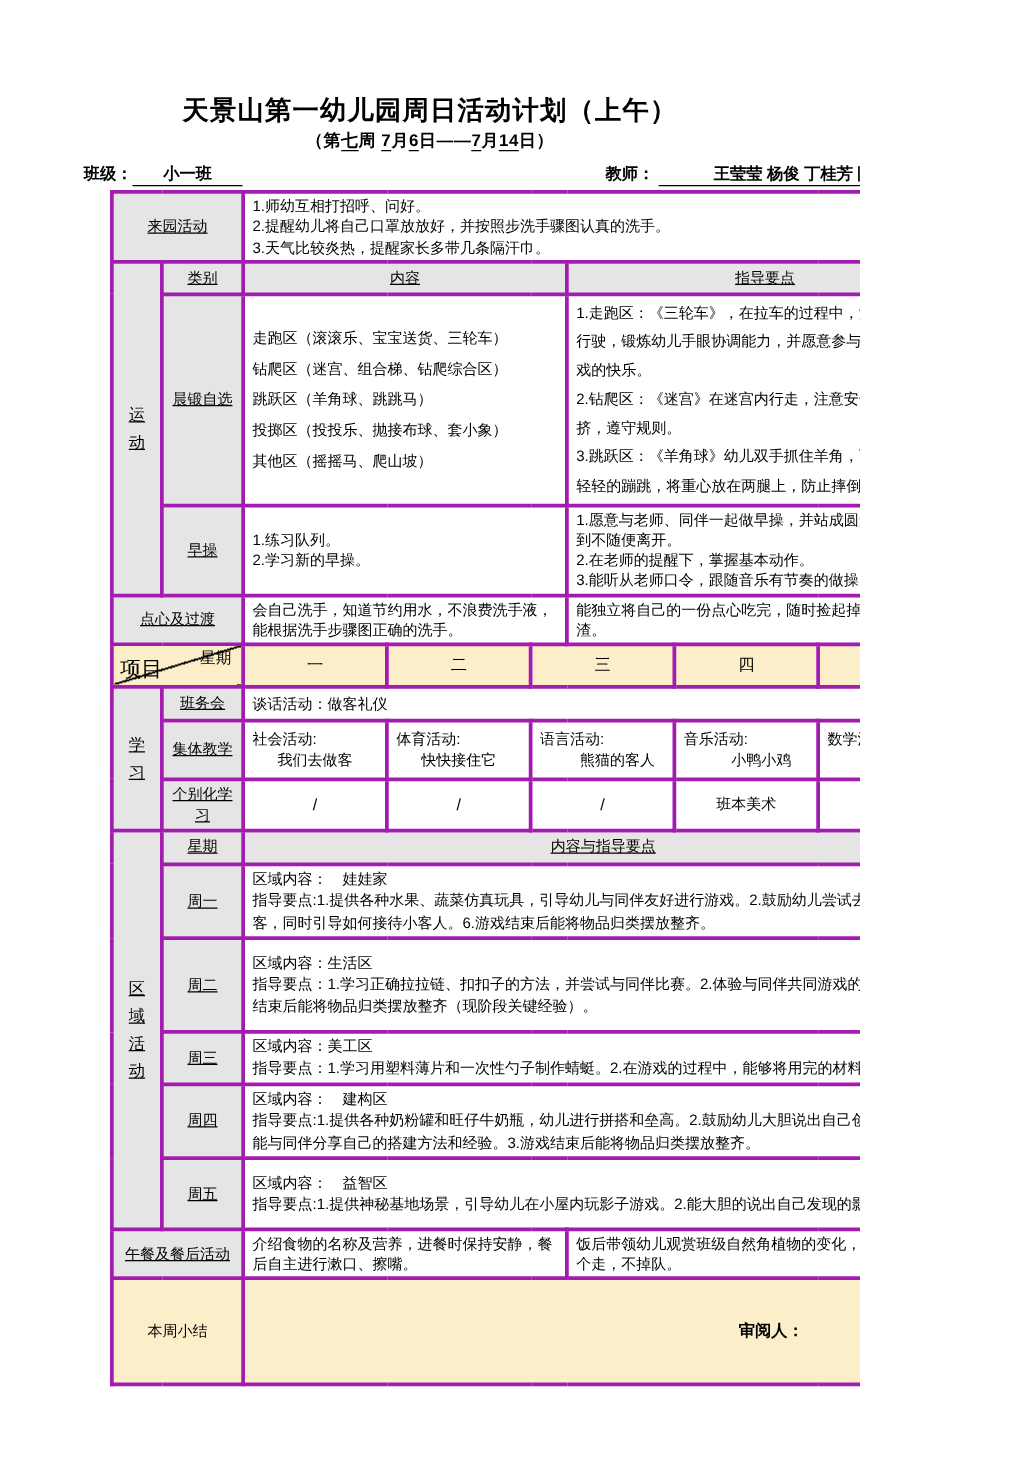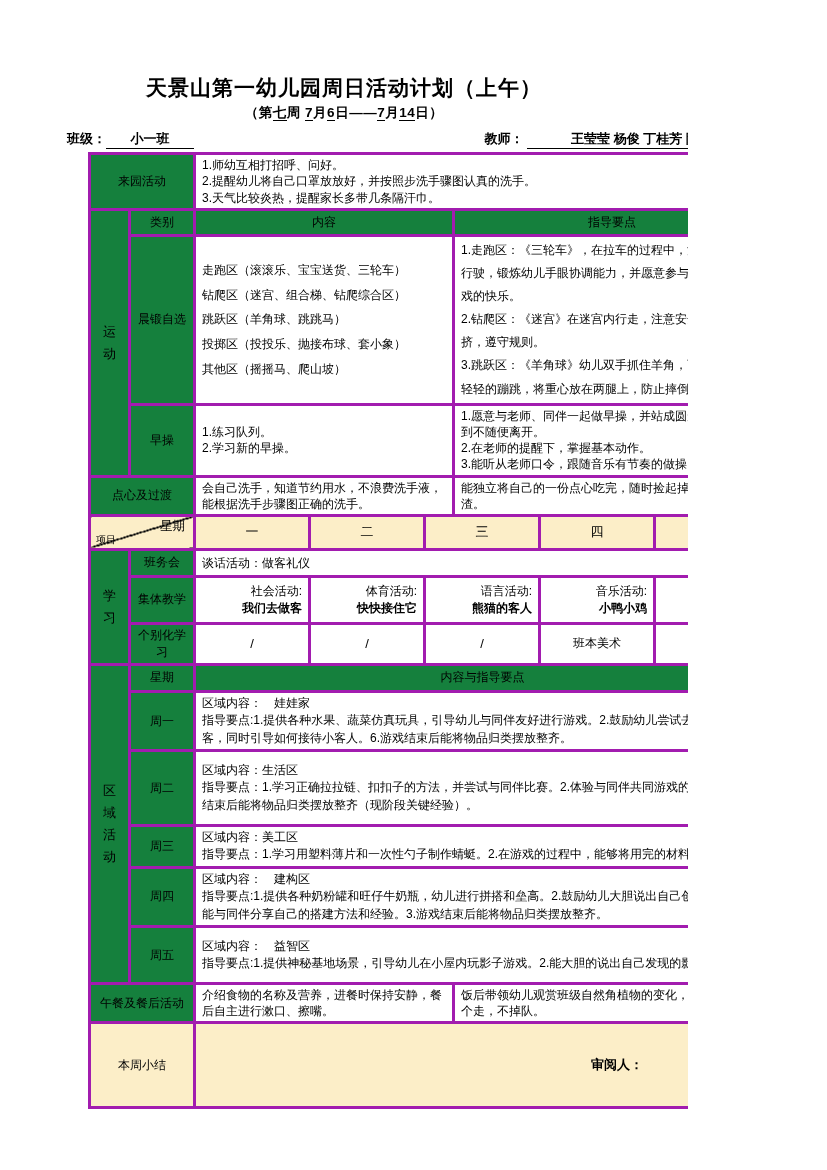--- a/index.html
+++ b/index.html
@@ -47,21 +47,21 @@
     table-layout:fixed;
     border:2px solid #000;
     font-size:12px;
   }
   table.plan td{
     border:3px solid #a21caf;
     padding:2px 6px;
     vertical-align:middle;
     overflow:hidden;
   }
-  .gray{background:#15803d;}
+  .gray{background:#e5e5e5;text-decoration:underline;}
   .cream{background:#fceec8;}
   .ctr{text-align:center;}
   .pre{white-space:pre-line;}
   .vlab{
     white-space:pre-line;
     text-align:center;
     font-size:13px;
     line-height:1.7;
     padding:0;
   }
@@ -79,24 +79,24 @@
   .diag{
     position:relative;
     padding:0;
     background-image:linear-gradient(to bottom right,
       transparent calc(50% - 0.8px),
       #000 calc(50% - 0.8px),
       #000 calc(50% + 0.8px),
       transparent calc(50% + 0.8px));
   }
   .diag .corner-top{position:absolute;top:1px;right:8px;font-size:12.5px;}
-  .diag .corner-bottom{position:absolute;bottom:1px;left:5px;font-size:10px;}
+  .diag .corner-bottom{position:absolute;bottom:1px;left:5px;font-size:17px;}
   .day{font-size:13px;}
-  .kt .l1{text-align:right;}
-  .kt .l2{text-align:right;font-weight:bold;}
+  .kt .l1{text-align:left;}
+  .kt .l2{text-align:center;}
   .kt .l2.ind{text-indent:2em;}
   .slash{font-size:13px;}
   .footer-reviewer{
     position:absolute;
     left:591px;top:1056px;
     font-size:13px;
     font-weight:bold;
   }
 </style>
 </head>

